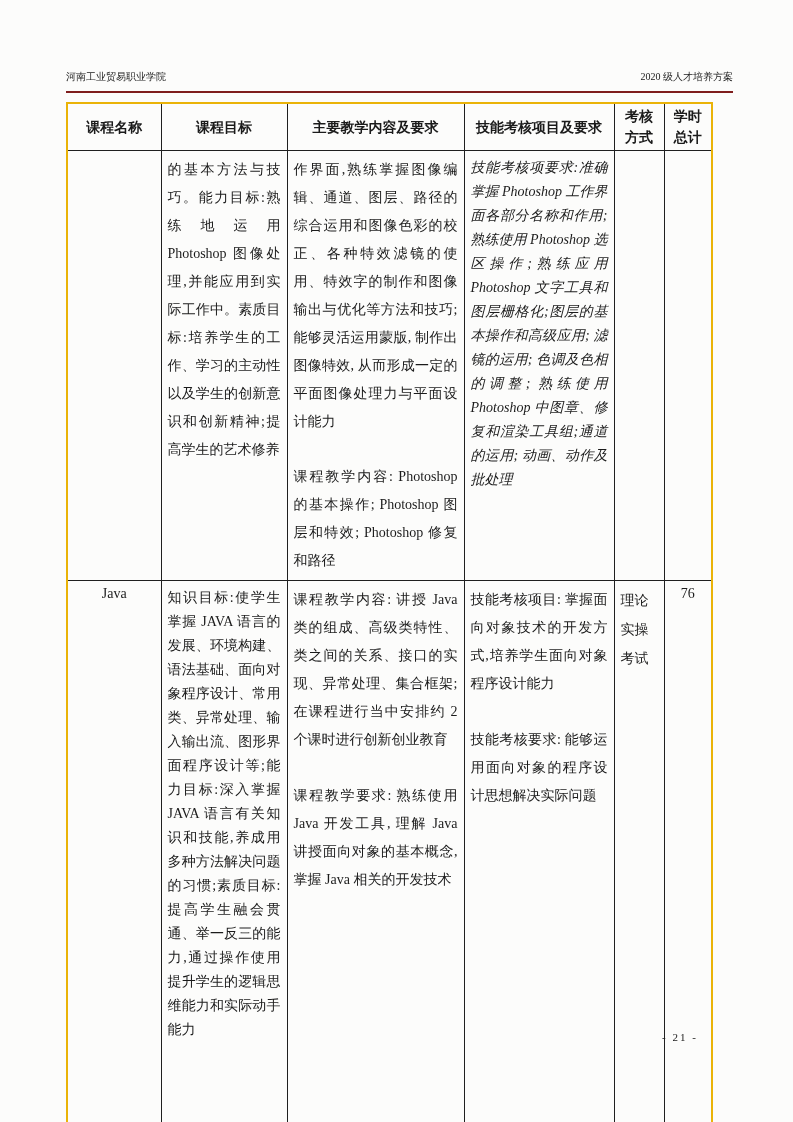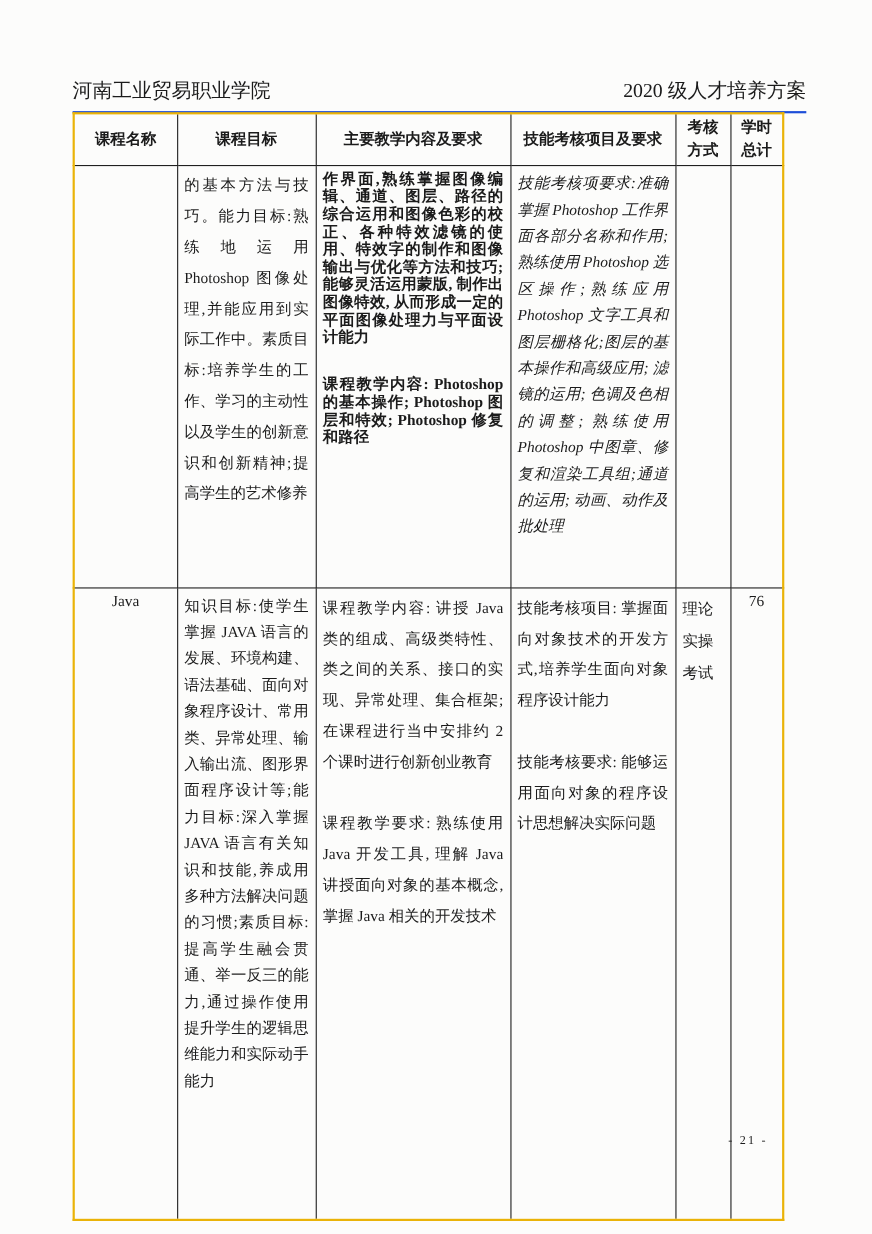--- a/index.html
+++ b/index.html
@@ -8,23 +8,23 @@
     position: relative;
     background: #fcfcfb;
     color: #1b1b1b;
     font-family: "Liberation Serif", "DejaVu Serif", serif;
     overflow: hidden;
   }
   .doc-header {
     position: absolute;
     top: 70px; left: 66px; width: 667px;
     display: flex; justify-content: space-between; align-items: flex-end;
-    font-size: 18px;
+    font-size: 10px;
     padding-bottom: 7px;
-    border-bottom: 2px solid #1d4ed8;
+    border-bottom: 2px solid #7f1d1d;
   }
   table.course-table {
     position: absolute;
     top: 102px; left: 66px;
     width: 645px;
     border-collapse: collapse;
     table-layout: fixed;
     border: 2px solid #eab308;
   }
   .course-table th, .course-table td {
@@ -40,21 +40,21 @@
     height: 47px;
     padding: 2px;
   }
   .course-table td { padding: 5px 6px; vertical-align: top; }
   .course-table td p { margin: 0; }
   .justify { text-align: justify; }
   .cell-name   { text-align: center; vertical-align: middle; }
   .r1-height   { height: 384px; }
   .r2-height   { height: 574px; }
   .r1-obj      { line-height: 28px; padding-top: 6px; }
-  .r1-content  { line-height: 16px; padding: 5px; font-weight: bold; }
+  .r1-content  { line-height: 28px; padding: 5px; }
   .r1-content p + p { margin-top: 27px; }
   .r1-assess   { line-height: 24px; vertical-align: middle; padding: 5px 7px; font-style: italic; }
   .r2-obj      { line-height: 24px; padding-top: 10px; }
   .r2-content  { line-height: 28px; vertical-align: middle; padding: 5px; }
   .r2-content p + p { margin-top: 28px; }
   .r2-assess   { line-height: 28px; vertical-align: middle; padding: 5px 7px; }
   .r2-assess p + p { margin-top: 28px; }
   .cell-method {
     vertical-align: middle;
     white-space: pre-line; line-height: 29px;

